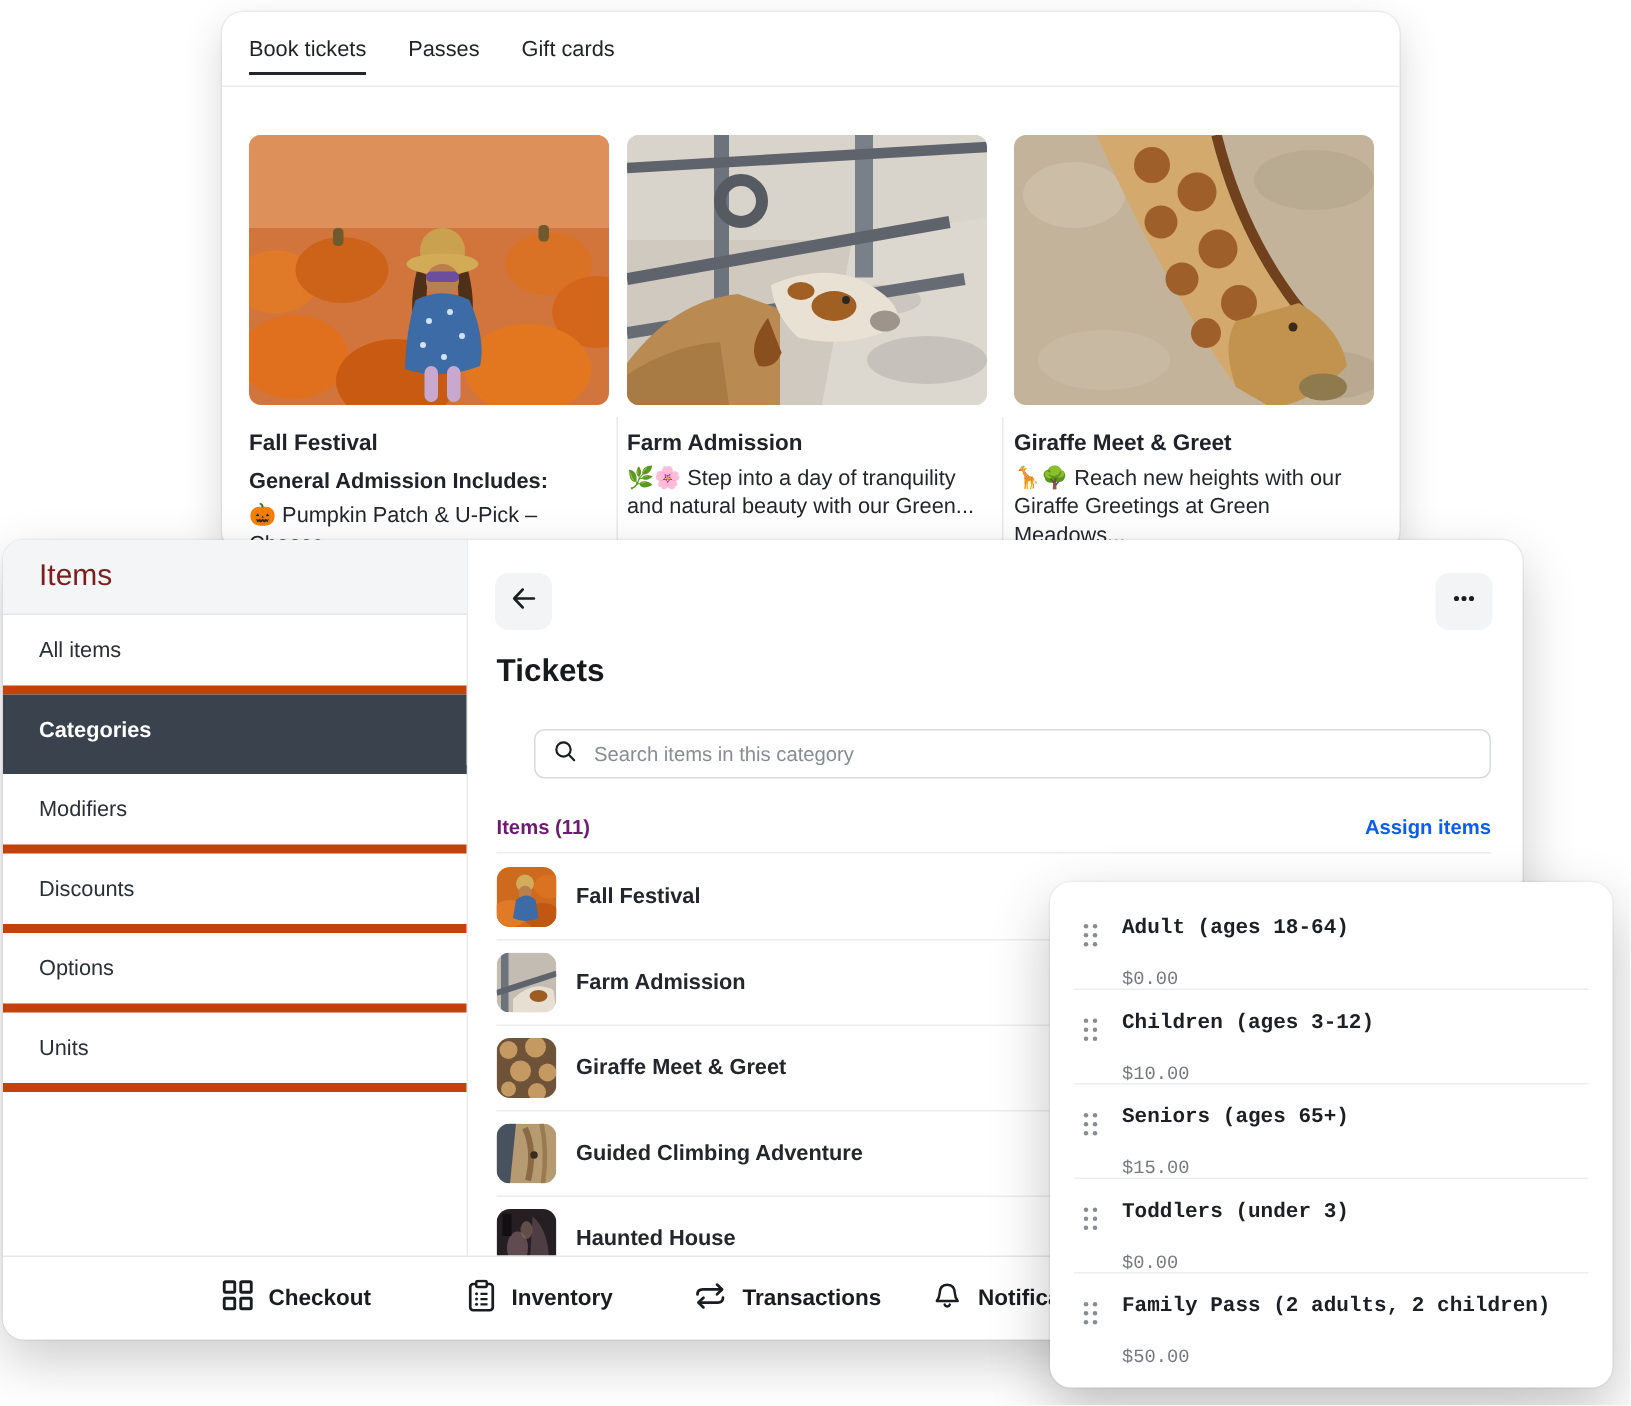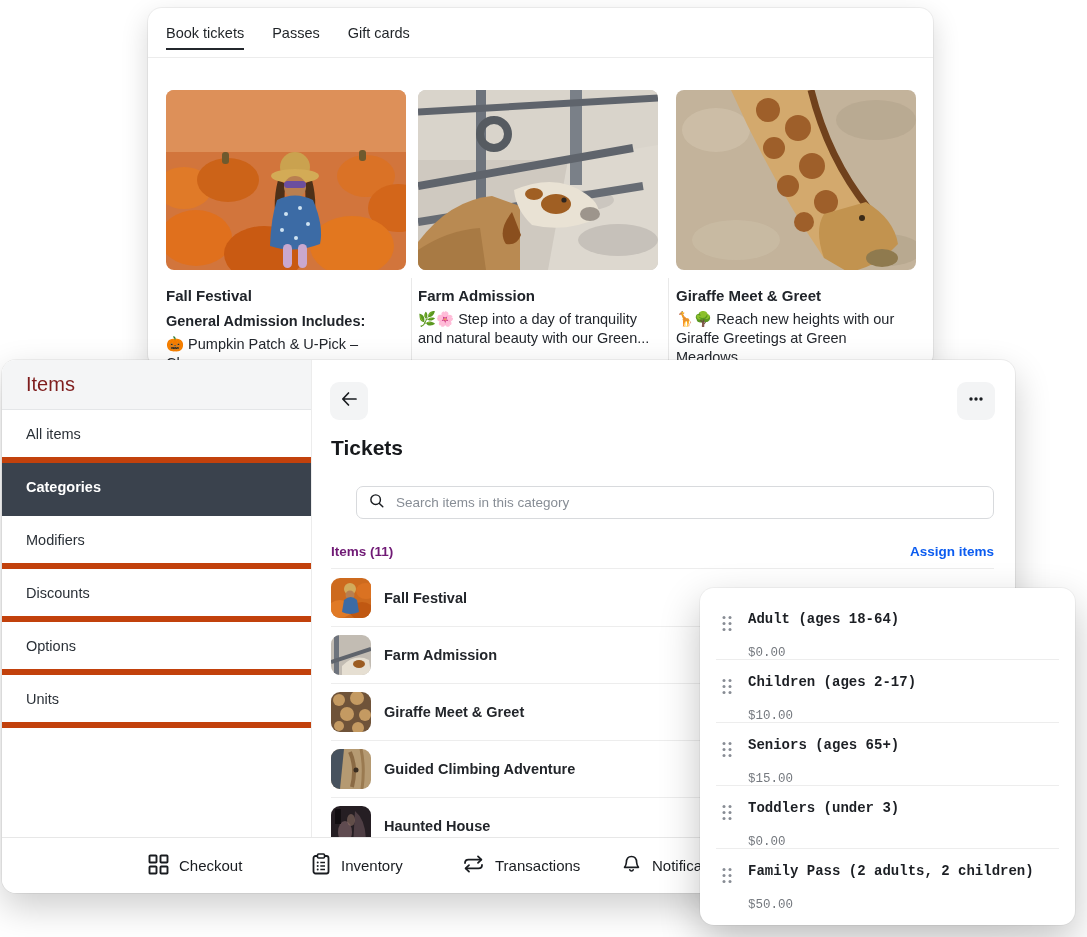--- a/index.html
+++ b/index.html
@@ -50,21 +50,21 @@
   .list-top{position:absolute;left:19px;right:21px;top:208px;height:1px;background:#ededed;}
   .item-row{position:absolute;left:19px;right:21px;height:57px;border-bottom:1px solid #ededed;display:flex;
             align-items:center;gap:13px;cursor:pointer;background:#fff0;}
   .item-row.r0{top:209px;} .item-row.r1{top:266px;} .item-row.r2{top:323px;} .item-row.r3{top:380px;} .item-row.r4{top:437px;}
   .thumb{width:40px;height:40px;border-radius:9px;overflow:hidden;flex:none;}
   .thumb svg{display:block;}
   .item-label{font-size:14.5px;font-weight:700;color:#23262b;}
 
   .bottom-bar{position:absolute;left:0;right:0;bottom:0;height:55px;background:#fff;border-top:1px solid #e7e7e7;}
   .nav-item{position:absolute;top:0;height:100%;display:flex;align-items:center;gap:10px;font-size:15px;
-            font-weight:400;color:#191c20;cursor:pointer;}
+            font-weight:700;color:#191c20;cursor:pointer;}
   .nav-item.n0{left:146px;} .nav-item.n1{left:309px;} .nav-item.n2{left:460px;} .nav-item.n3{left:619px;}
 
   
   .overlay{position:absolute;left:700px;top:588px;width:375px;height:337px;background:#fff;border-radius:14px;
            box-shadow:0 0 0 1px rgba(0,0,0,.04),0 16px 40px rgba(0,0,0,.24);z-index:30;box-sizing:border-box;
            padding-top:9px;overflow:hidden;}
   .vrow{position:relative;height:63px;padding-left:48px;box-sizing:border-box;cursor:pointer;font-family:Liberation Mono, monospace;}
   .vrow::after{content:"";position:absolute;left:16px;right:16px;bottom:0;height:1px;background:#ededed;}
   .vrow:last-child::after{display:none;}
   .vname{padding-top:14px;font-size:14px;font-weight:600;color:#1c1f24;}
@@ -371,21 +371,21 @@
             <g fill="#878c94">
               <circle cx="3" cy="2.5" r="1.5"></circle>
               <circle cx="9" cy="2.5" r="1.5"></circle>
               <circle cx="3" cy="8.5" r="1.5"></circle>
               <circle cx="9" cy="8.5" r="1.5"></circle>
               <circle cx="3" cy="14.5" r="1.5"></circle>
               <circle cx="9" cy="14.5" r="1.5"></circle>
             </g>
           </svg>
       </span>
-      <div class="vname">Children (ages 2-17)</div>
+      <div class="vname">Children (ages 3-12)</div>
       <div class="vprice">$10.00</div>
     </div>
     <div class="vrow">
       <span class="vhandle">
         <svg width="12" height="17" viewBox="0 0 12 17">
             <g fill="#878c94">
               <circle cx="3" cy="2.5" r="1.5"></circle>
               <circle cx="9" cy="2.5" r="1.5"></circle>
               <circle cx="3" cy="8.5" r="1.5"></circle>
               <circle cx="9" cy="8.5" r="1.5"></circle>

